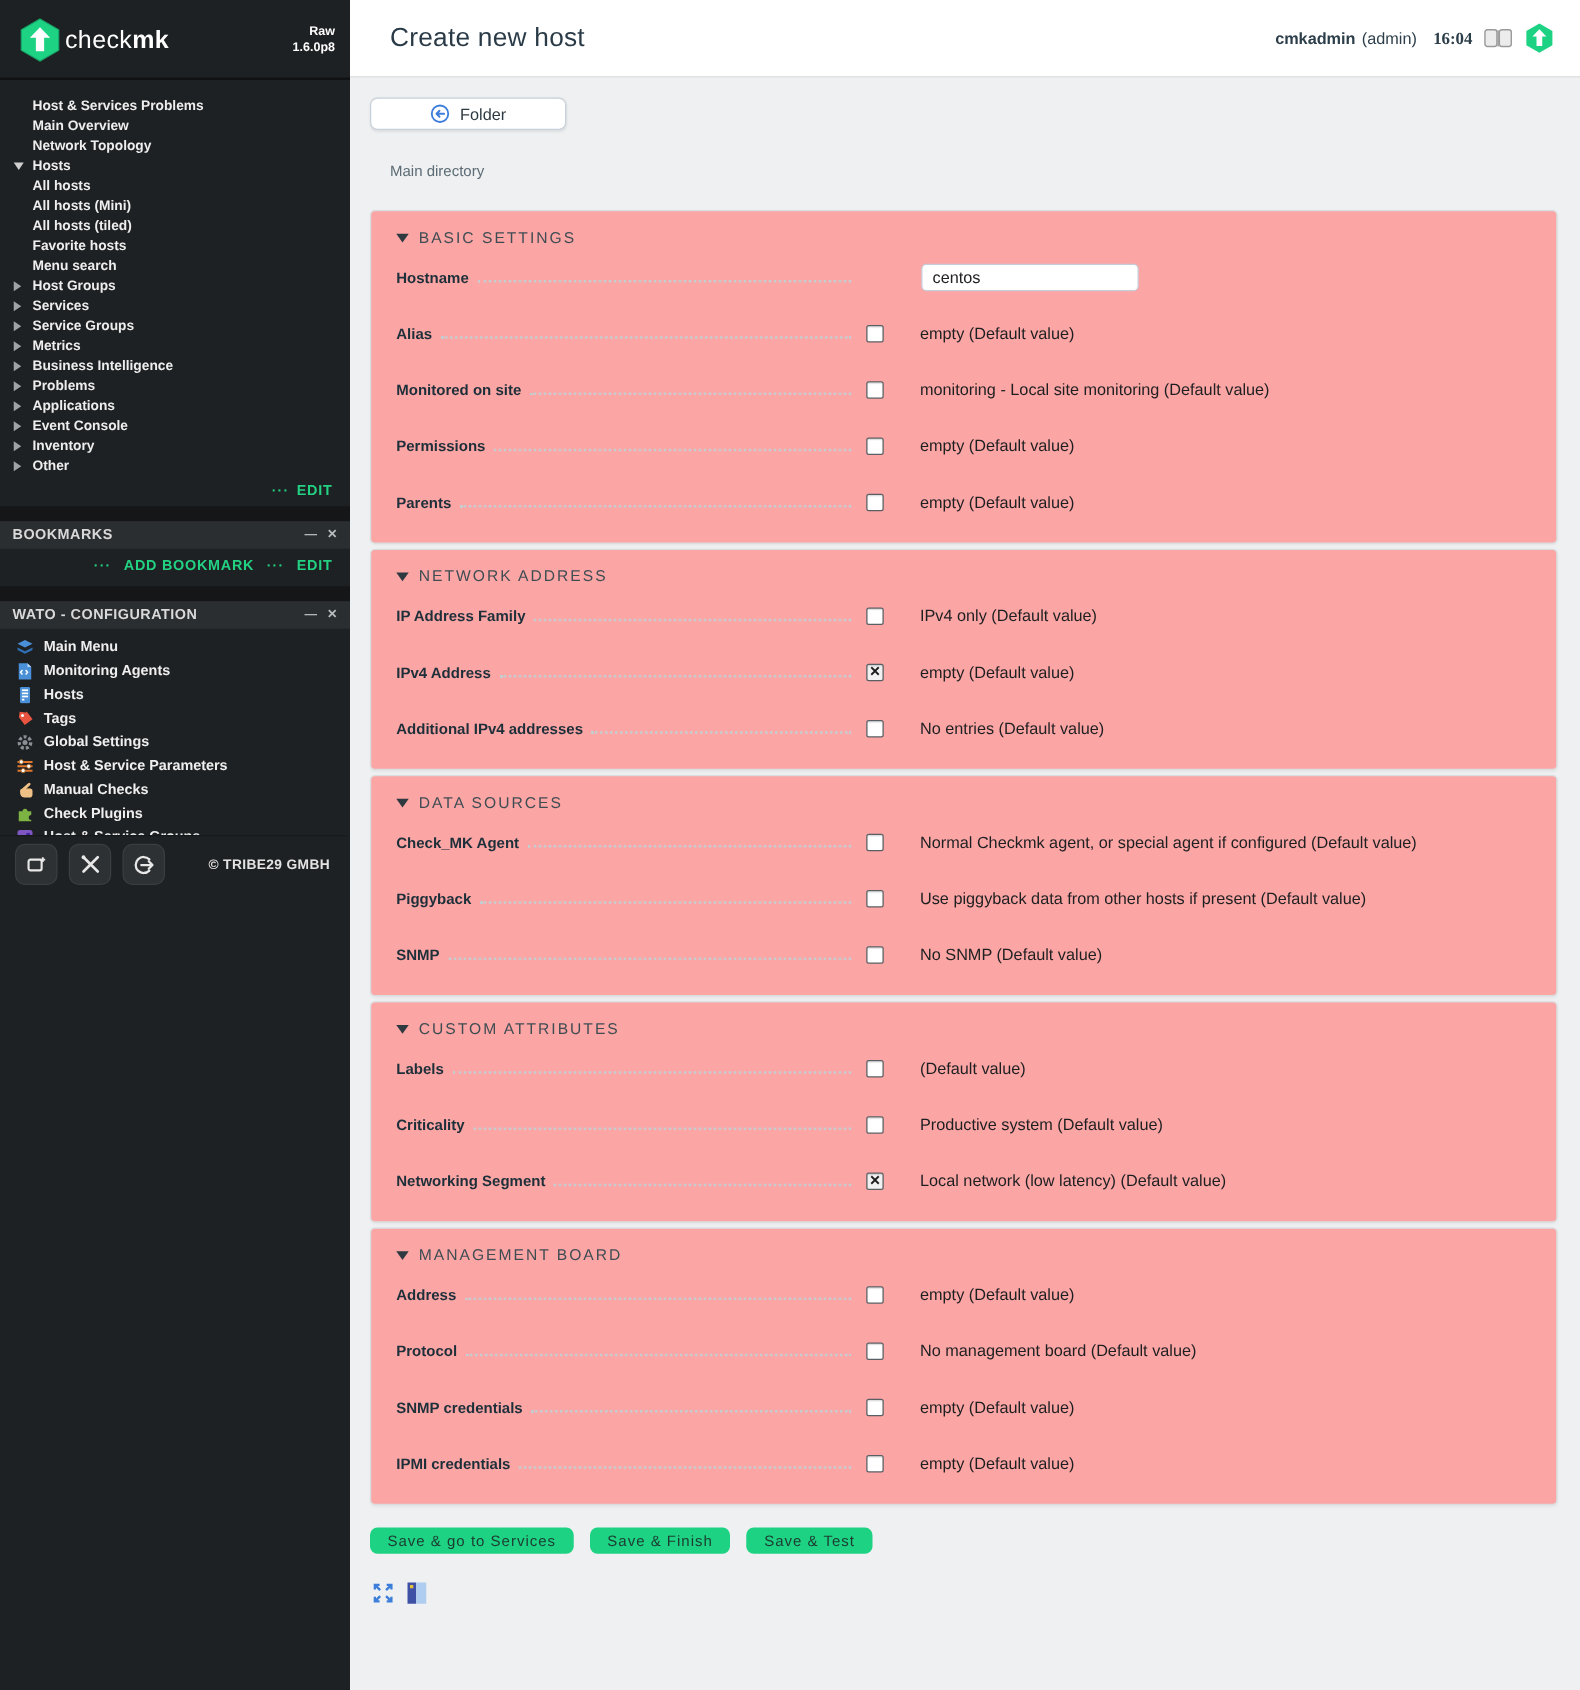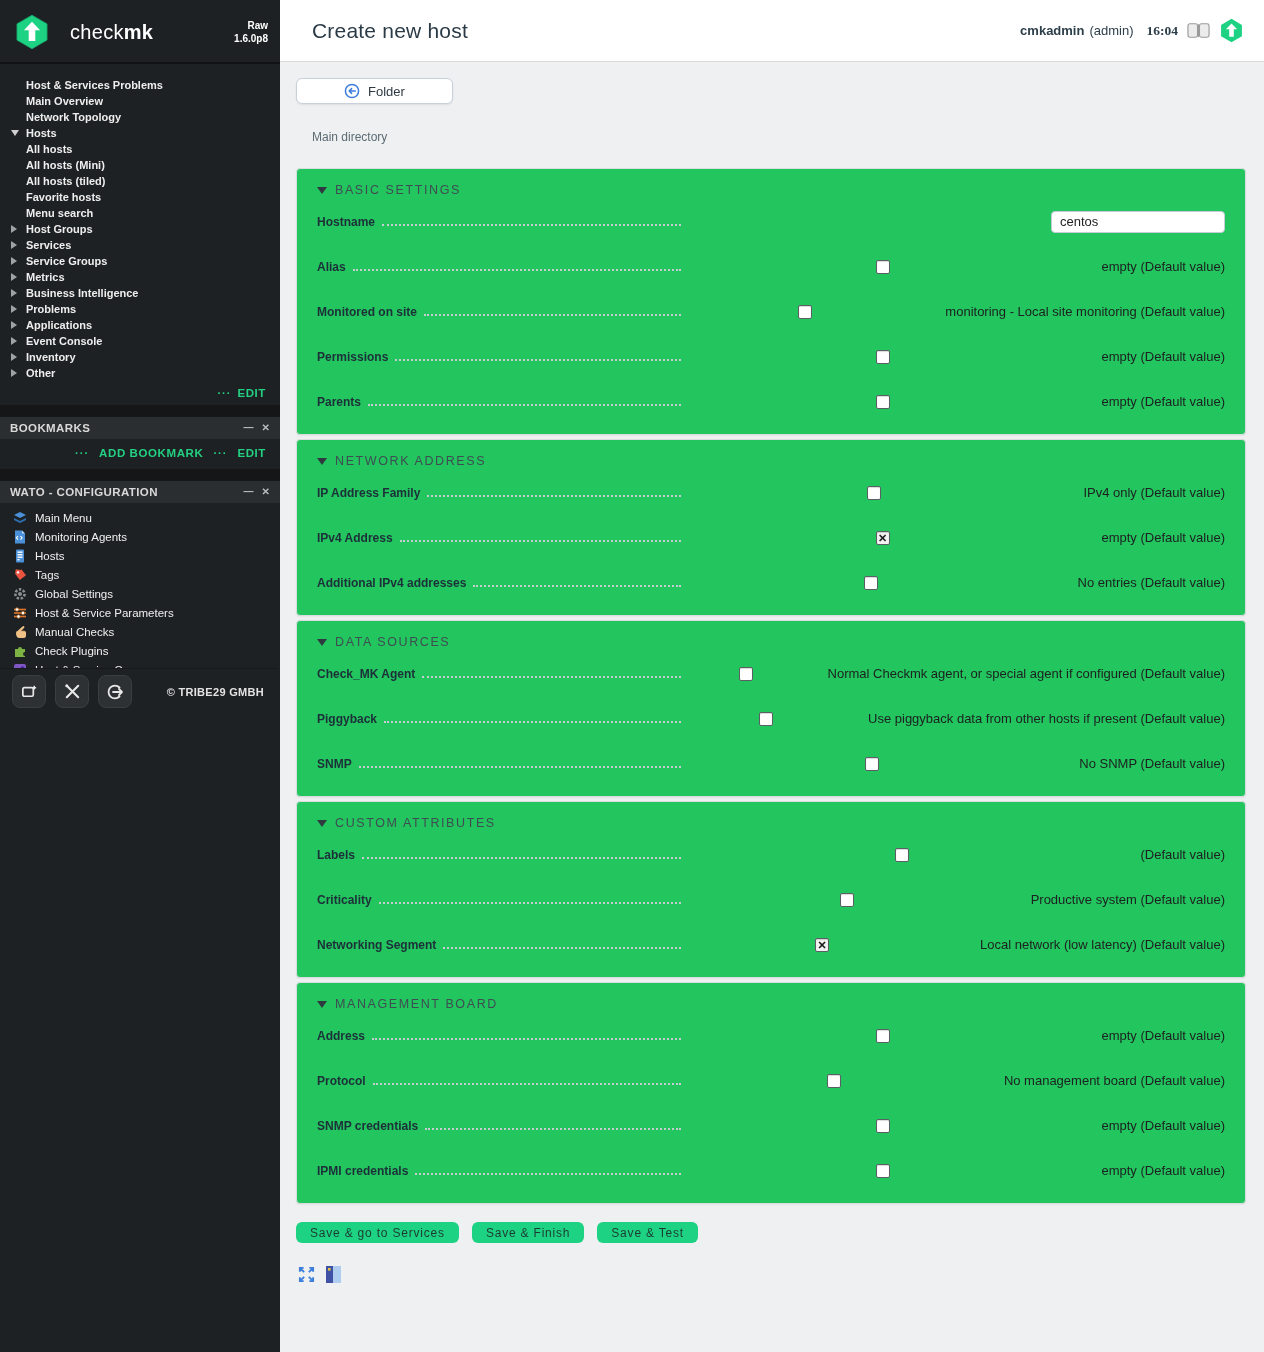--- a/index.html
+++ b/index.html
@@ -3,21 +3,21 @@
 <meta charset="utf-8">
 <style>
   * { margin:0; padding:0; box-sizing:border-box; }
   html,body { width:1264px; height:1352px; overflow:hidden; font-family:"Liberation Sans", sans-serif; background:#eef0f2; }
   .app { display:flex; width:1264px; height:1352px; }
 
   
   .sidebar { width:280px; min-width:280px; height:100%; background:#1e2123; display:flex; flex-direction:column; position:relative; }
   .logo-area { height:64px; padding:12px 12px 10px 14px; display:flex; align-items:center; background:#1e2123; border-bottom:2px solid #101213; }
   .logo-hex { width:36px; height:36px; }
-  .brand { color:#fff; font-size:20px; margin-left:20px; letter-spacing:0.3px; }
+  .brand { color:#fff; font-size:20px; margin-left:2px; letter-spacing:0.3px; }
   .brand .b1 { font-weight:400; } .brand .b2 { font-weight:700; }
   .edition { margin-left:auto; text-align:right; color:#fff; font-size:10px; font-weight:700; line-height:13px; }
 
   .snapin { background:#1e2123; }
   .snapin-gap { height:12px; background:#141617; }
   .snapin-header { height:22px; background:#2b2e30; display:flex; align-items:center; padding:0 10px; }
   .snapin-title { color:#d9d9d9; font-size:11.5px; font-weight:700; letter-spacing:0.4px; }
   .snapin-ctrls { margin-left:auto; display:flex; gap:8px; align-items:center; }
   .snapin-ctrls span { color:#b9bcbe; font-size:10px; font-weight:700; cursor:pointer; line-height:10px; }
 
@@ -29,44 +29,44 @@
   .tri.right { border-top:4.5px solid transparent; border-bottom:4.5px solid transparent; border-left:6px solid #9fa3a5; }
   .views-footer { display:flex; justify-content:flex-end; align-items:center; gap:6px; padding:4px 14px 6px 0; }
   .green-dots { color:#23d183; font-size:11px; font-weight:700; letter-spacing:1px; }
   .green-link { color:#23d183; font-size:11.5px; font-weight:700; letter-spacing:0.6px; cursor:pointer; }
 
   .bookmarks-body { display:flex; justify-content:flex-end; align-items:center; gap:10px; padding:8px 14px 10px 0; }
 
   .wato-body { padding:5px 0 0 0; max-height:186px; overflow:hidden; }
   .wato-item { display:flex; align-items:center; height:19px; padding-left:12px; cursor:pointer; }
   .wato-icon { width:15px; height:15px; display:inline-flex; align-items:center; justify-content:center; }
-  .wato-label { color:#efefef; font-size:11.5px; font-weight:400; margin-left:8px; white-space:nowrap; }
+  .wato-label { color:#efefef; font-size:11.5px; font-weight:700; margin-left:8px; white-space:nowrap; }
 
   .side-footer { position:absolute; left:0; right:2px; top:668px; height:46px; background:#1e2123; display:flex; align-items:center; padding:0 14px 0 12px; gap:9px; border-top:1px solid #17191a; }
   .sf-btn { width:34px; height:33px; background:#2d3133; border:1px solid #3a3e40; border-radius:8px; display:flex; align-items:center; justify-content:center; cursor:pointer; }
   .copyright { margin-left:auto; color:#e3e3e3; font-size:11px; font-weight:700; letter-spacing:0.3px; }
 
   
   .main { flex:1; display:flex; flex-direction:column; background:#eef0f2; }
   .main-header { height:62px; background:#ffffff; border-bottom:1px solid #d9d9d9; display:flex; align-items:center; padding:0 20px 0 32px; }
   .page-title { font-size:21px; color:#2a3b47; letter-spacing:0.2px; }
   .header-right { margin-left:auto; display:flex; align-items:center; gap:9px; }
   .user-name { font-size:13px; font-weight:700; color:#2c3e4a; }
   .user-role { font-size:13px; color:#2c3e4a; margin-left:-4px; }
   .clock { font-size:13.5px; font-weight:700; color:#2c3e4a; margin-left:4px;font-family:Liberation Serif, serif; }
 
   .content { flex:1; padding:16px; position:relative; }
   .folder-btn { width:157px; height:26px; background:#fff; border:1px solid #c8d1da; border-radius:6px; box-shadow:0 1px 2px rgba(0,0,0,0.08); display:flex; align-items:center; justify-content:center; gap:8px; font-size:13px; color:#2e3a42; cursor:pointer; }
   .breadcrumb { margin:26px 0 24px 16px; font-size:12px; color:#5c6b74; }
 
-  .section-box { width:950px; background:#22c55e; border:1px solid #d9dddf; border-radius:4px; box-shadow:0 1px 2px rgba(0,0,0,0.05); margin-bottom:4px; padding:12px 20px 10px 20px; }
+  .section-box { width:950px; background:#fca5a5; border:1px solid #d9dddf; border-radius:4px; box-shadow:0 1px 2px rgba(0,0,0,0.05); margin-bottom:4px; padding:12px 20px 10px 20px; }
   .section-head { display:flex; align-items:center; gap:8px; padding:2px 0 2px 0; cursor:pointer; }
   .section-tri { width:0; height:0; border-left:5px solid transparent; border-right:5px solid transparent; border-top:7px solid #2e3a40; }
   .section-title { font-size:12.5px; color:#3f4d53; letter-spacing:1.6px; }
-  .form-row { height:45px; display:flex; align-items:center;justify-content:space-between; }
+  .form-row { height:45px; display:flex; align-items:center; }
   .label-wrap { width:366px; display:flex; align-items:baseline; }
   .row-label { font-size:12px; font-weight:700; color:#1d2f39; white-space:nowrap; }
   .leader { flex:1; border-bottom:2px dotted #c6ccd0; margin:0 2px 3px 7px; height:1px; }
   .cb { width:14px; height:14px; margin-left:10px; background:#fff; border:1.5px solid #5a5f63; border-radius:2px; box-shadow:inset 0 1px 1px rgba(0,0,0,0.15); cursor:pointer; display:flex; align-items:center; justify-content:center; font-size:11px; font-weight:700; color:#1c1c1c; line-height:12px; }
   .cb.checked { background:#f2f2f2; }
   .row-value { margin-left:29px; font-size:13px; color:#1d1f20; white-space:nowrap; }
   .row-input { margin-left:54px; width:174px; height:22px; border:1px solid #c6cbd8; border-radius:4px; padding:0 8px; font-size:13px; color:#222; font-family:"Liberation Sans", sans-serif; outline:none; }
 
   .actions { margin-top:18px; display:flex; gap:13px; }
   .save-btn { background:#1ed283; border:none; border-radius:6px; height:21px; padding:0 14px; font-size:12px; color:#1d3b31; letter-spacing:0.8px; font-family:"Liberation Sans", sans-serif; cursor:pointer; }

